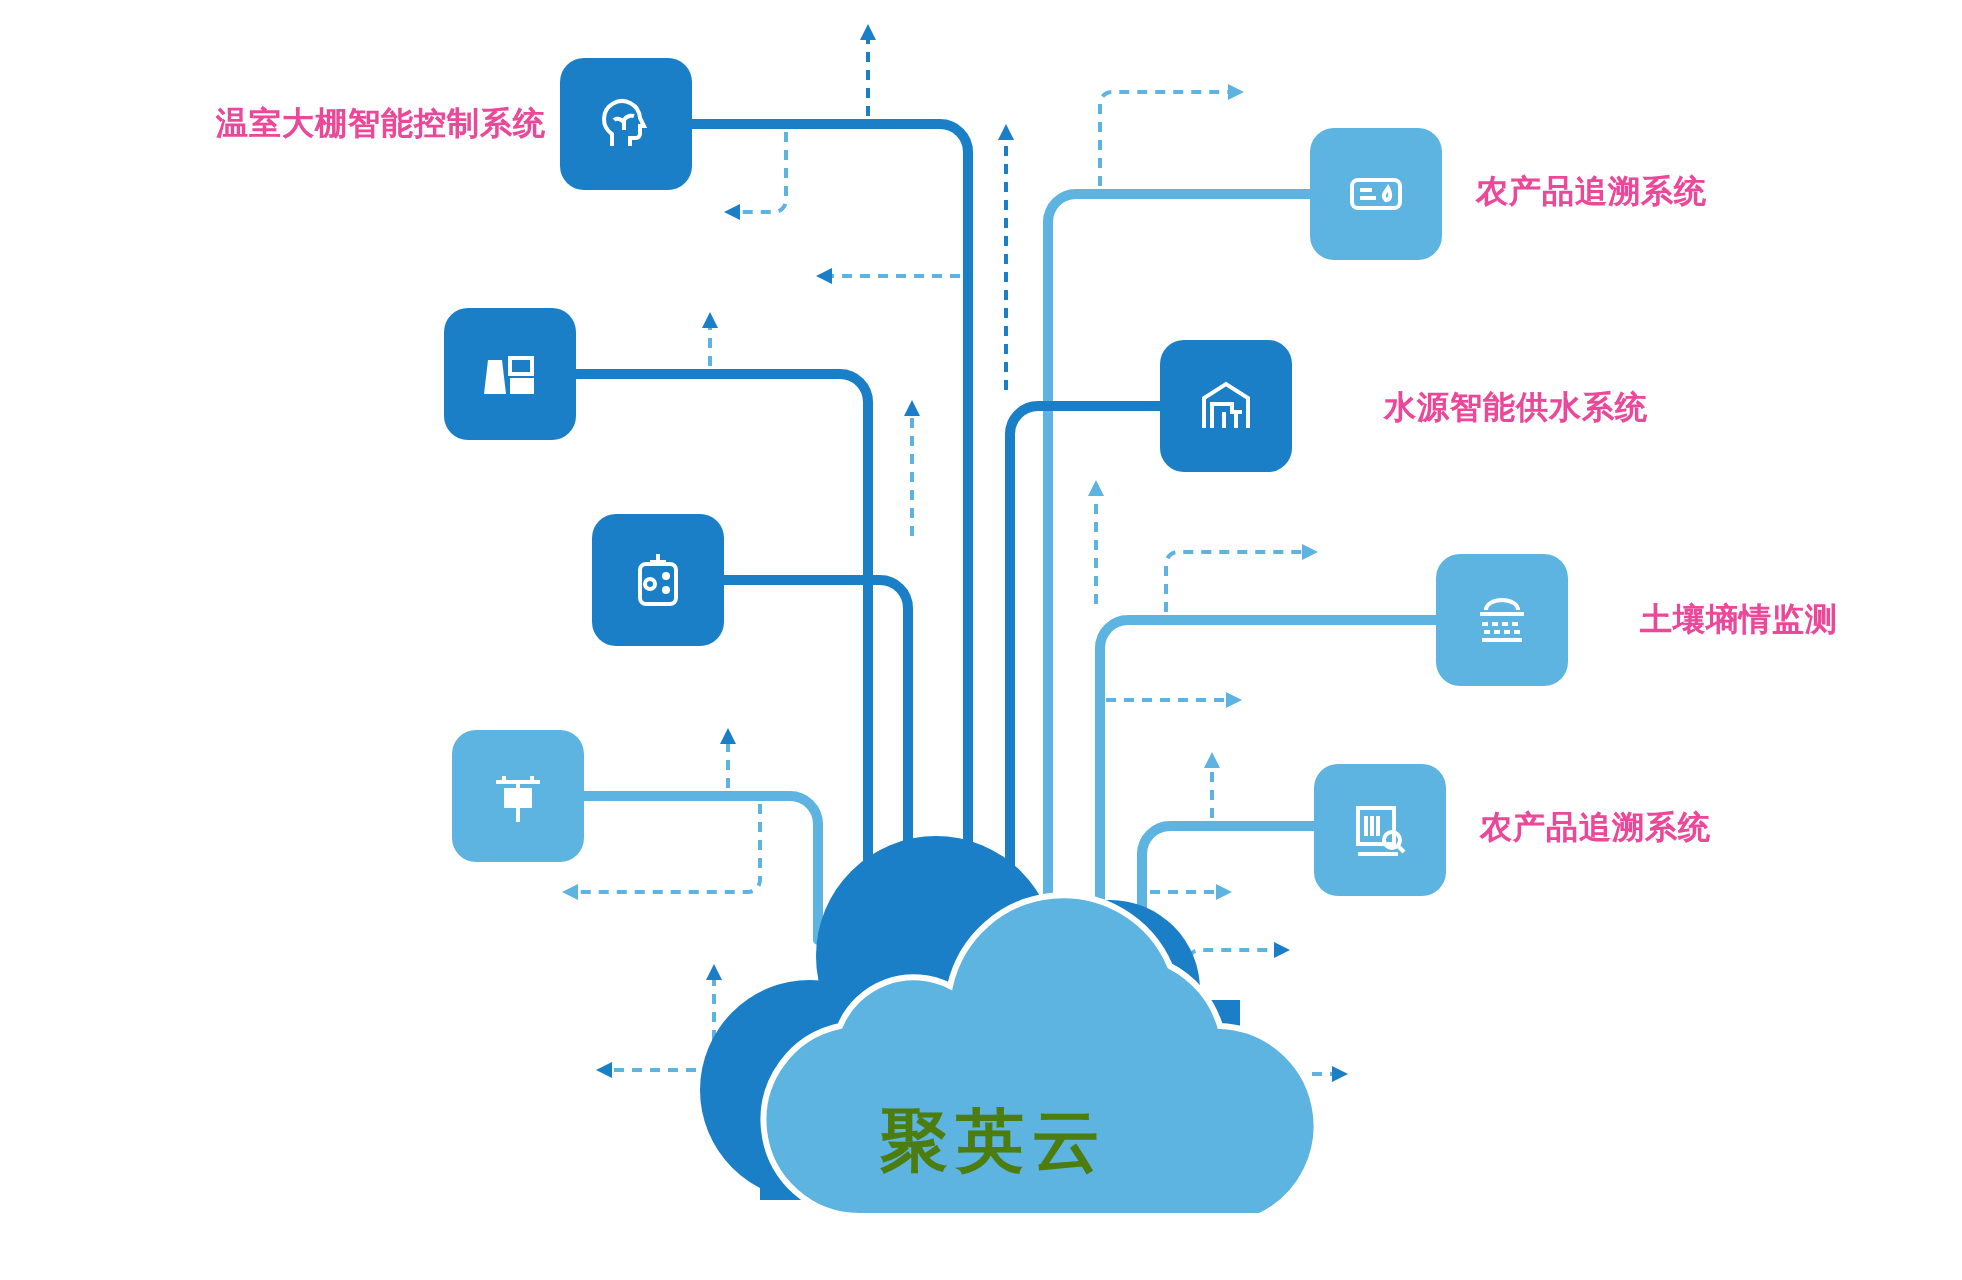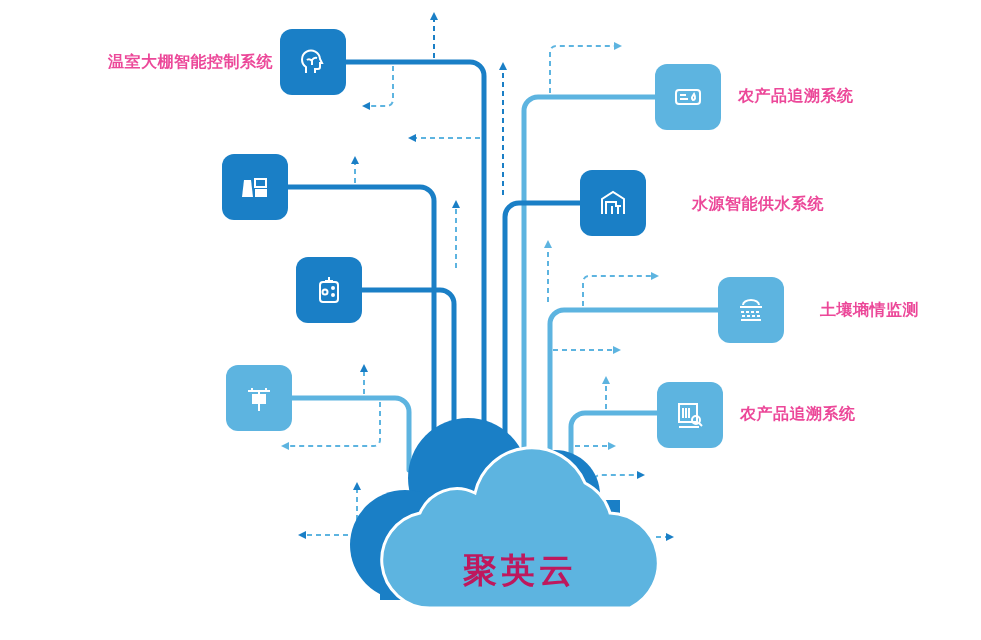--- a/index.html
+++ b/index.html
@@ -9,21 +9,21 @@
   svg#lines { position:absolute; left:0; top:0; }
   .node { position:absolute; width:66px; height:66px; border-radius:12px;
           display:flex; align-items:center; justify-content:center; }
   .node.dark { background:#1a7fc6; }
   .node.light { background:#5db4e0; }
   .node svg { width:34px; height:34px; }
   .label { position:absolute; font-size:16px; font-weight:bold; color:#ec4899;
            white-space:nowrap; letter-spacing:0.5px; line-height:20px; }
   .label.left { text-align:right; }
   .cloud-title { position:absolute; left:440px; top:548px; width:160px;
-                 text-align:center; color:#be185d; font-size:34px; font-weight:bold;
+                 text-align:left; color:#4d7c0f; font-size:34px; font-weight:bold;
                  letter-spacing:4px; }
 </style>
 </head>
 <body>
 
 <div id="stage">
 
   <svg id="lines" width="981" height="640">
     <defs>
       <marker id="arrD" markerWidth="8" markerHeight="8" refX="4" refY="4" orient="auto" markerUnits="userSpaceOnUse">

